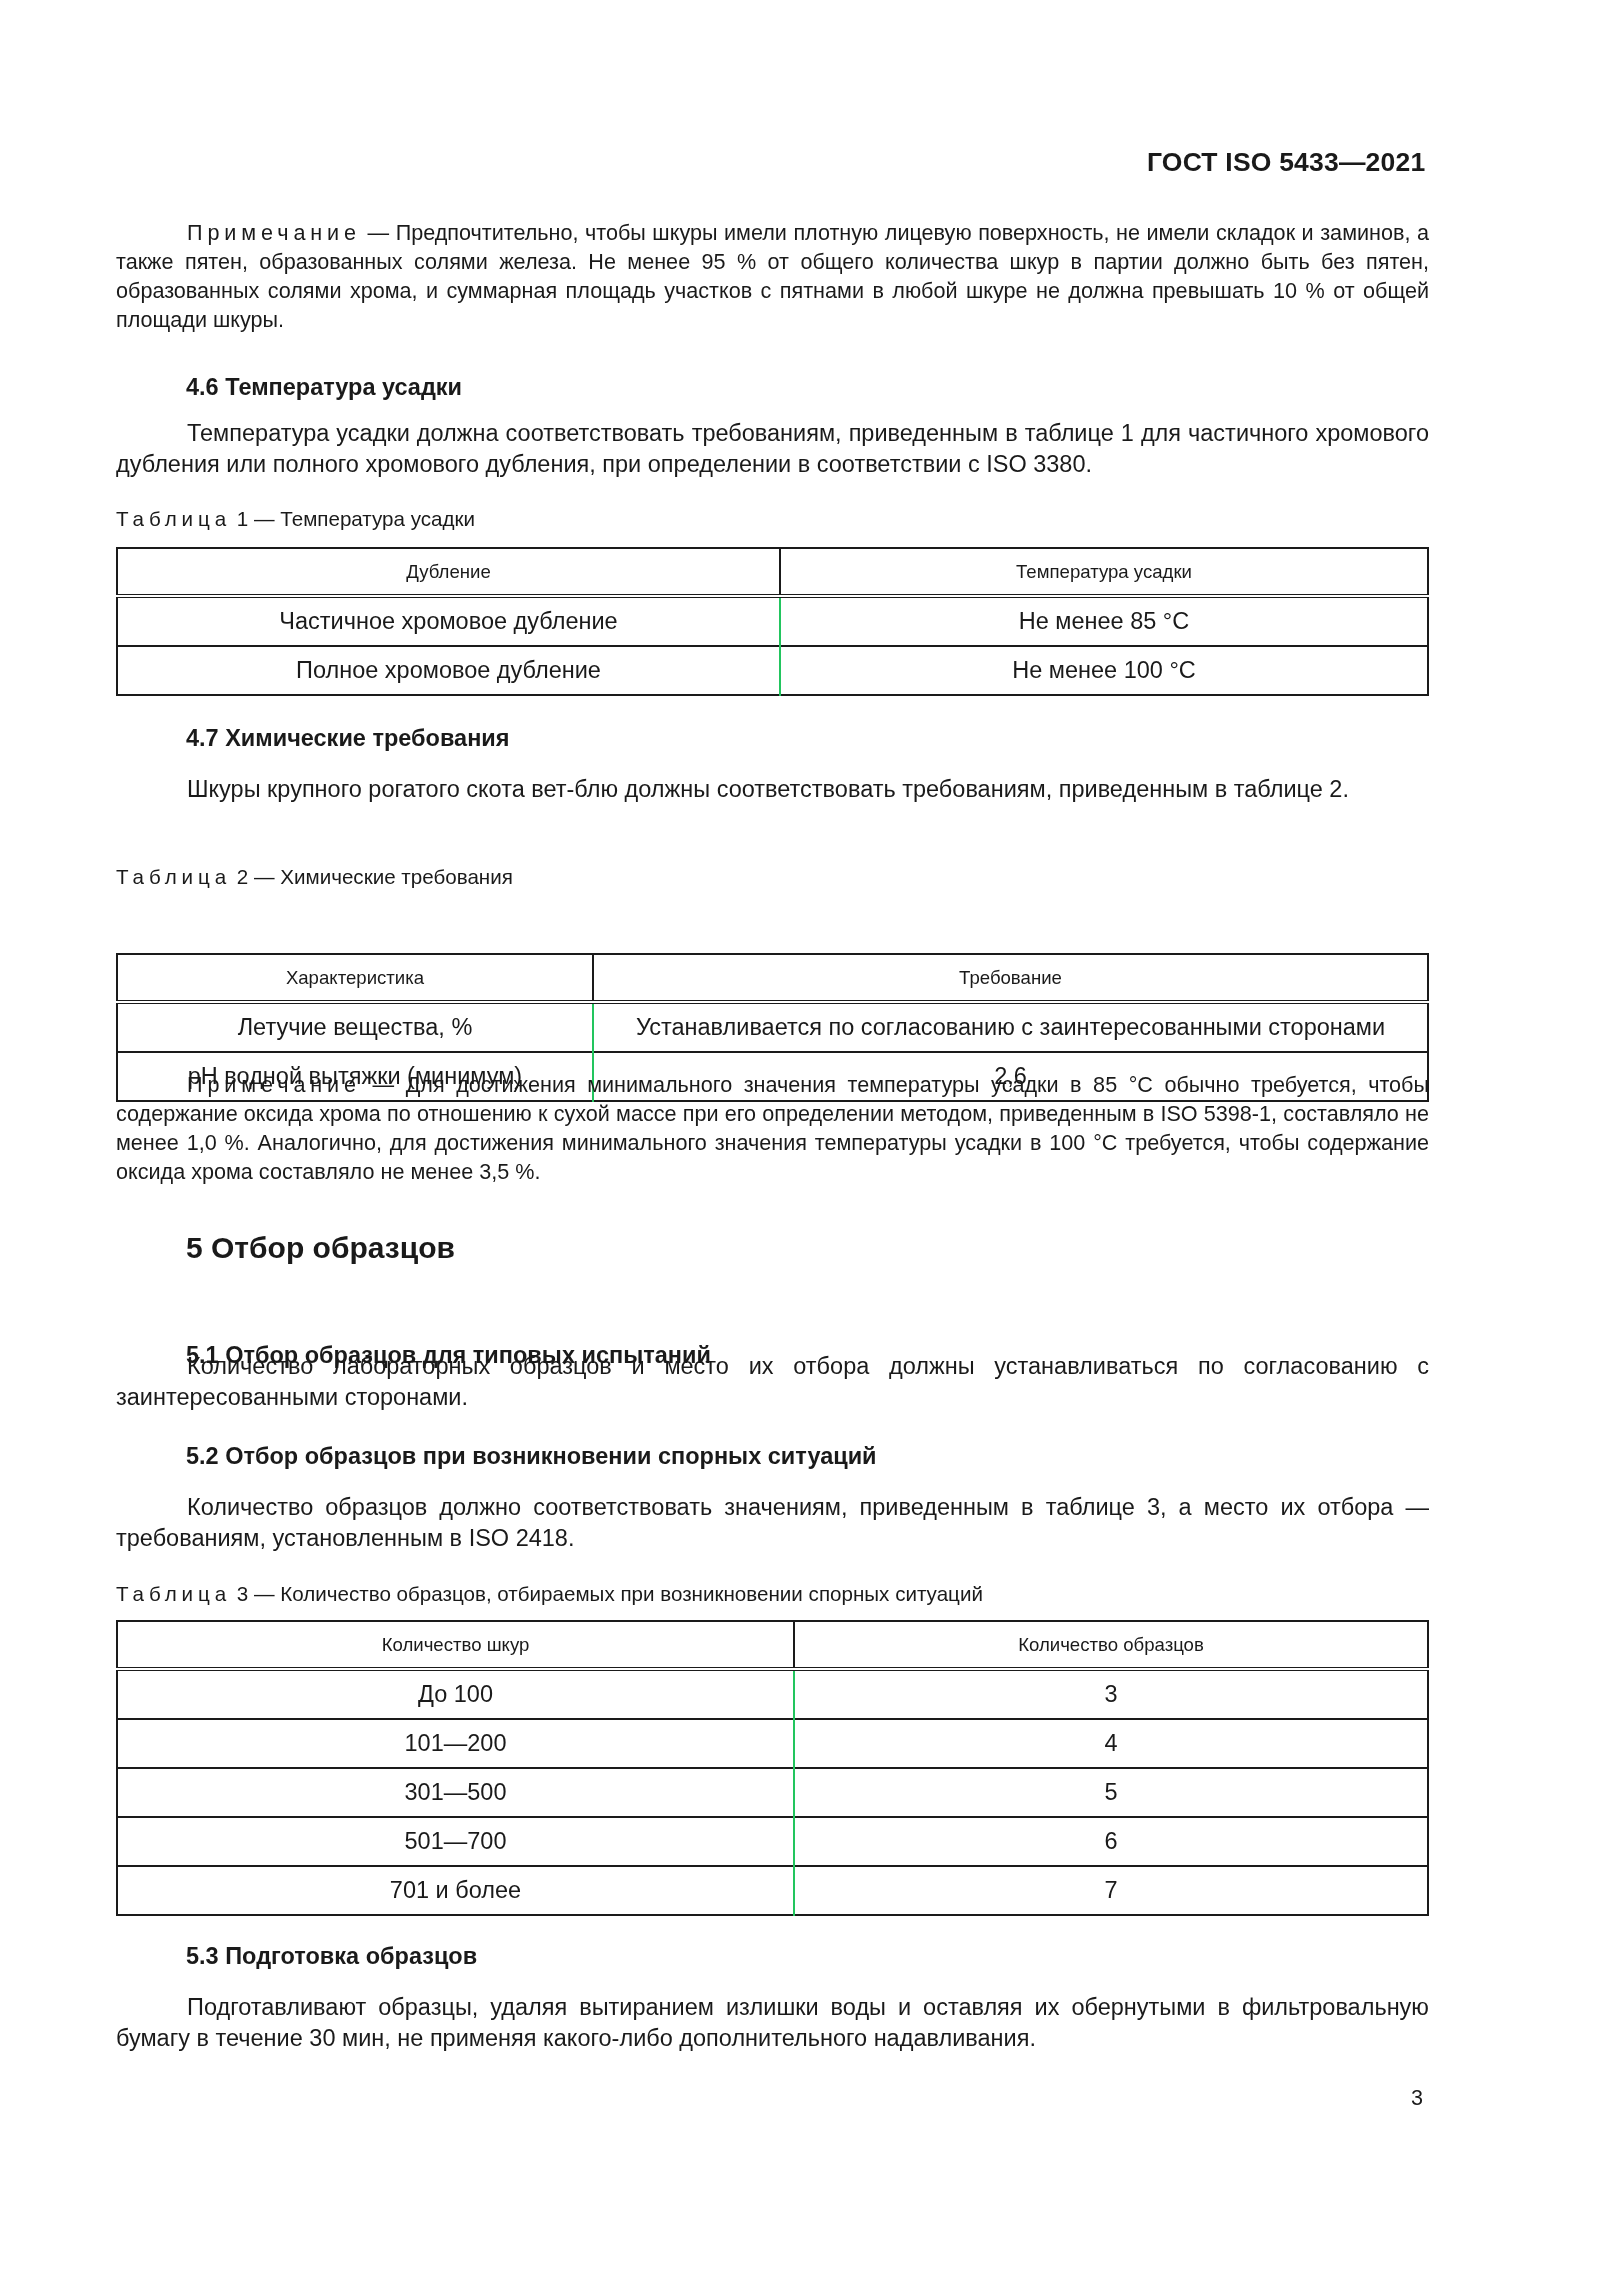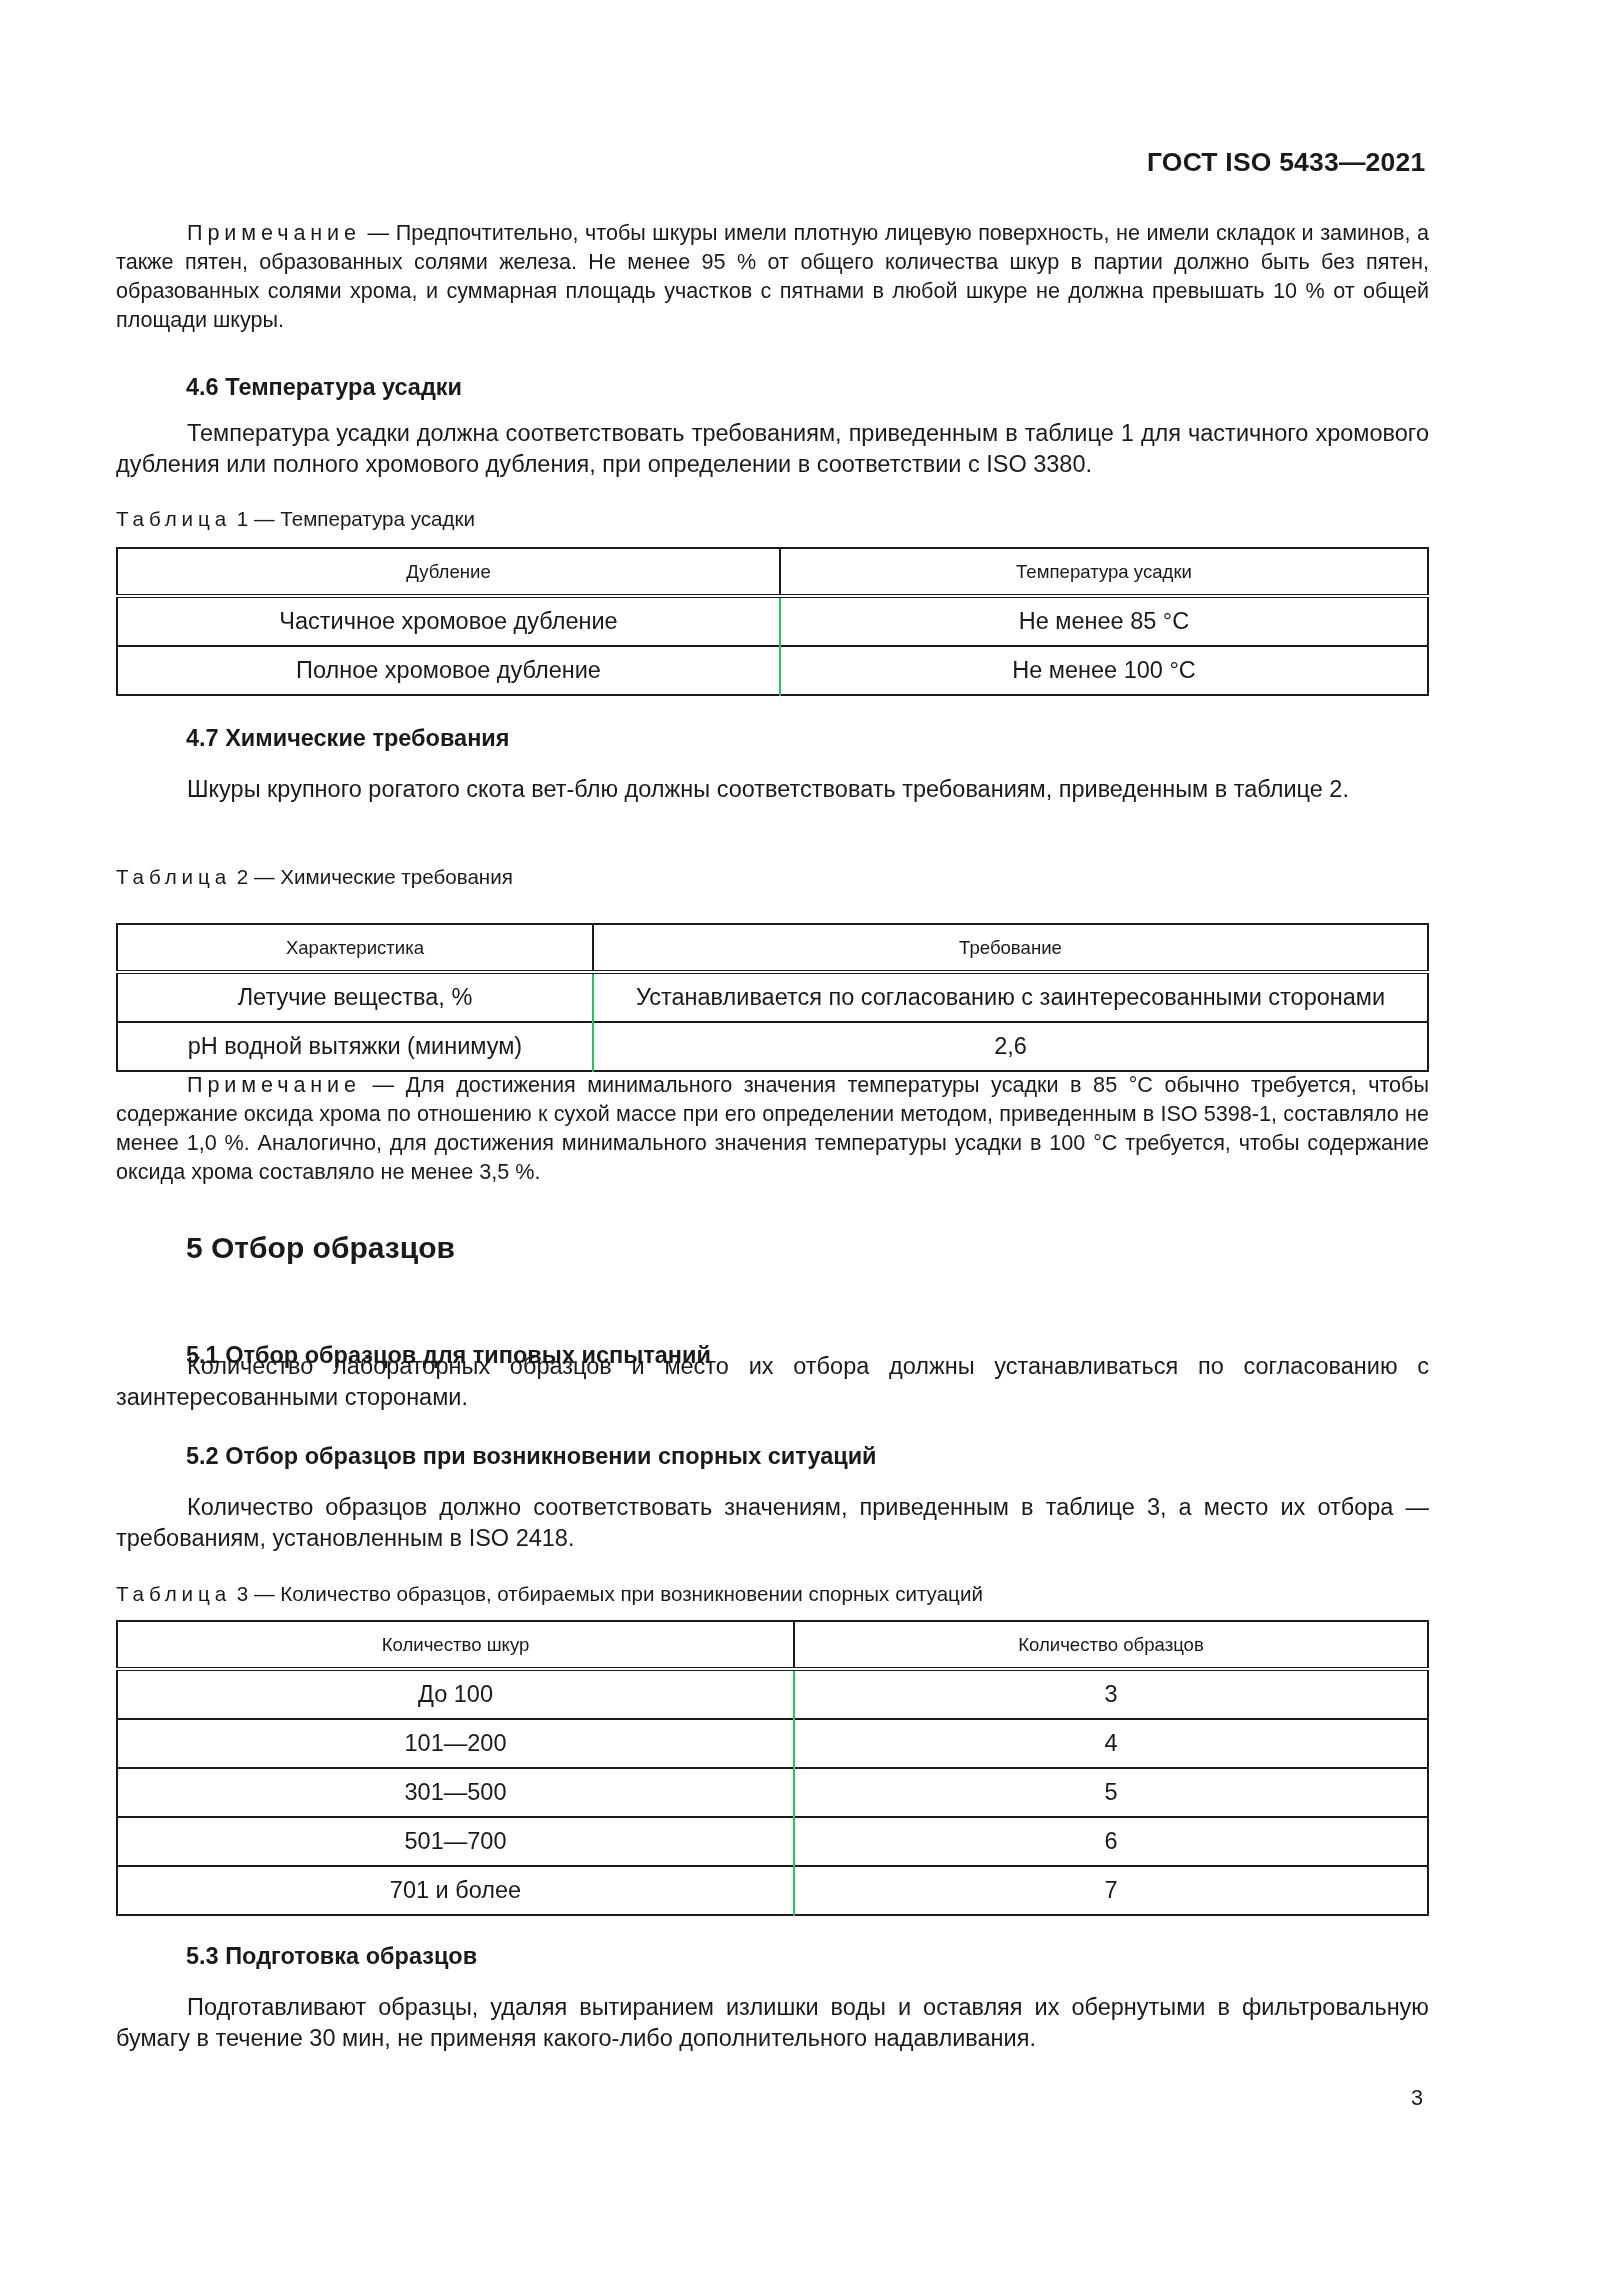--- a/index.html
+++ b/index.html
@@ -50,21 +50,21 @@
       <td>Полное хромовое дубление</td>
       <td>Не менее 100 °С</td>
     </tr>
   </tbody>
 </table>
 
 <div class="h2" style="top:725px;">4.7  Химические требования</div>
 <div class="p indent" style="top:774px;">Шкуры крупного рогатого скота вет-блю должны соответствовать требованиям, приведенным в таблице 2.</div>
 
 <div class="cap" style="top:865px;"><span class="spaced">Таблица</span><span> 2 — Химические требования</span></div>
-<table class="t" style="top:923px;">
+<table class="t" style="top:953px;">
   <thead>
       <tr>
     <th style="width:472px;">Характеристика</th>
     <th>Требование</th>
   </tr>
     </thead>
   <tbody>
     <tr>
       <td>Летучие вещества, %</td>
       <td>Устанавливается по согласованию с заинтересованными сторонами</td>

